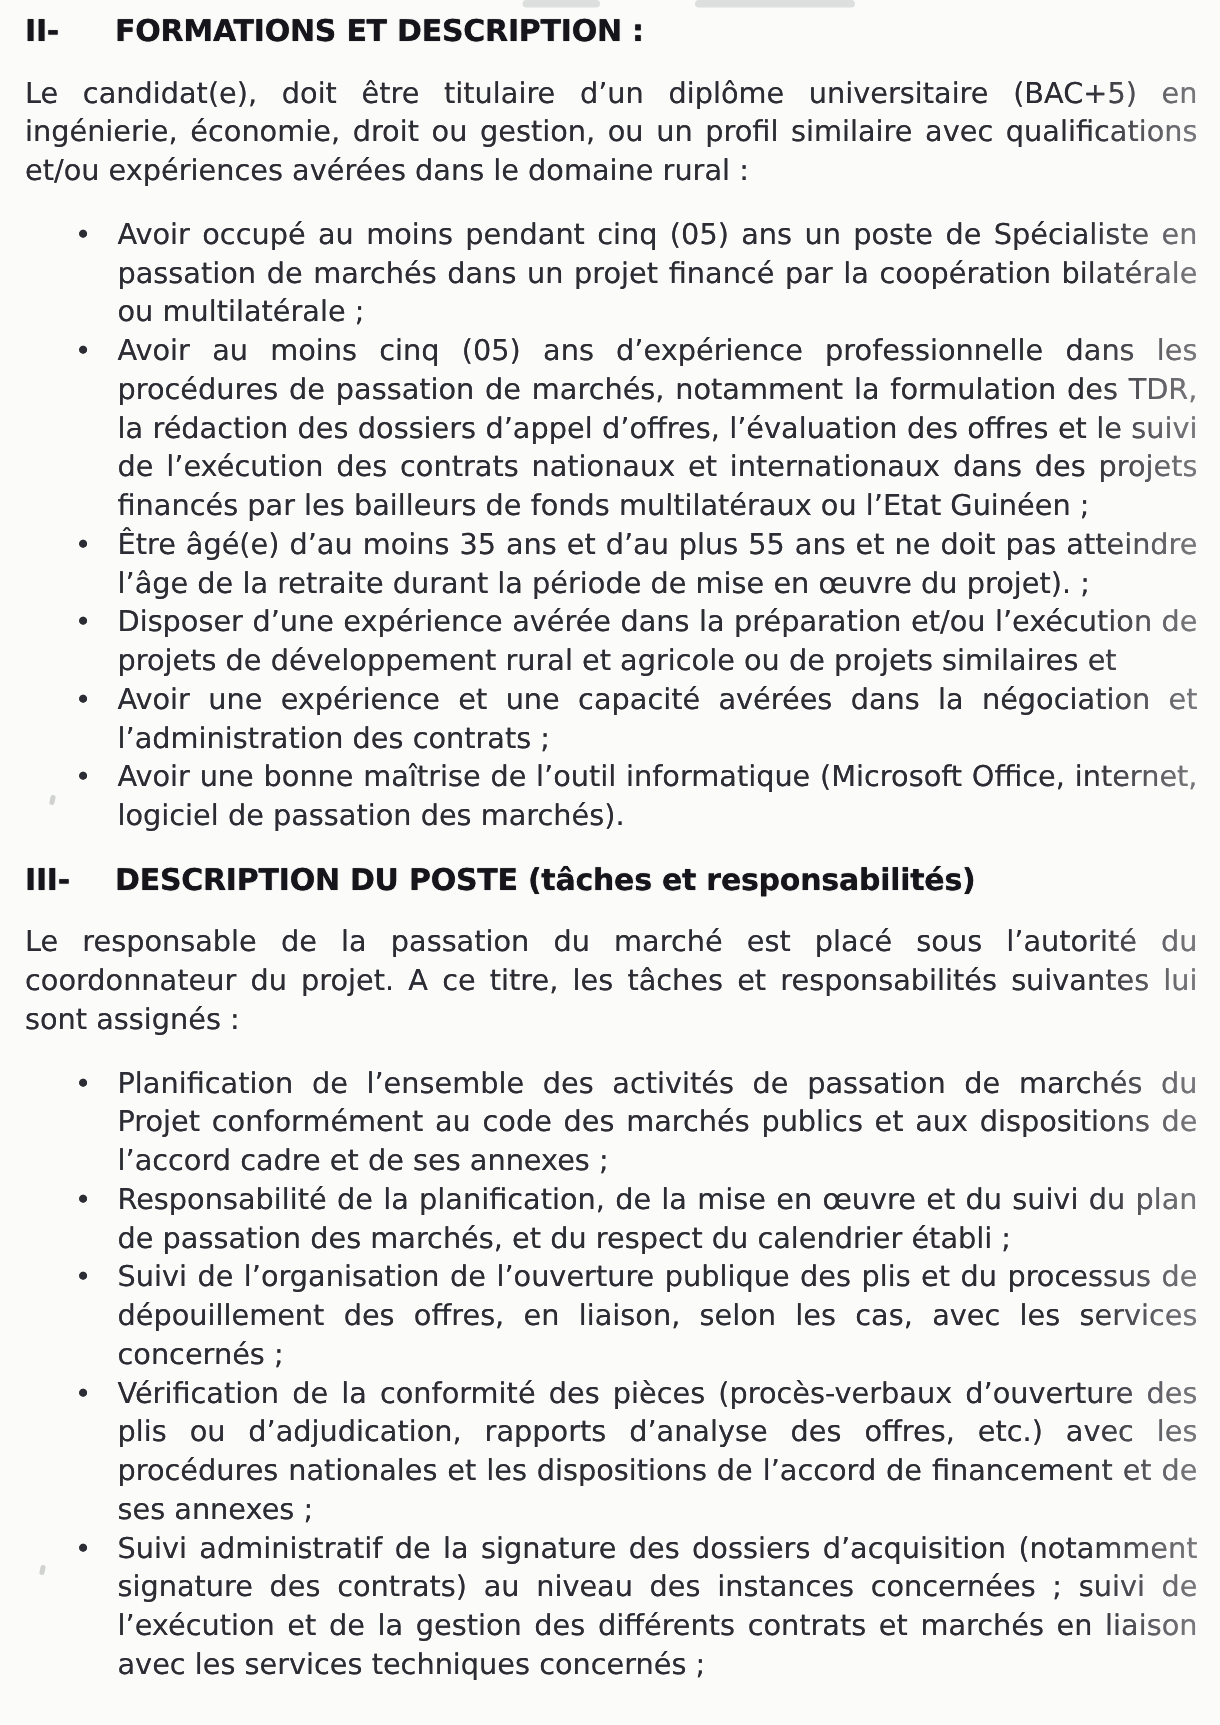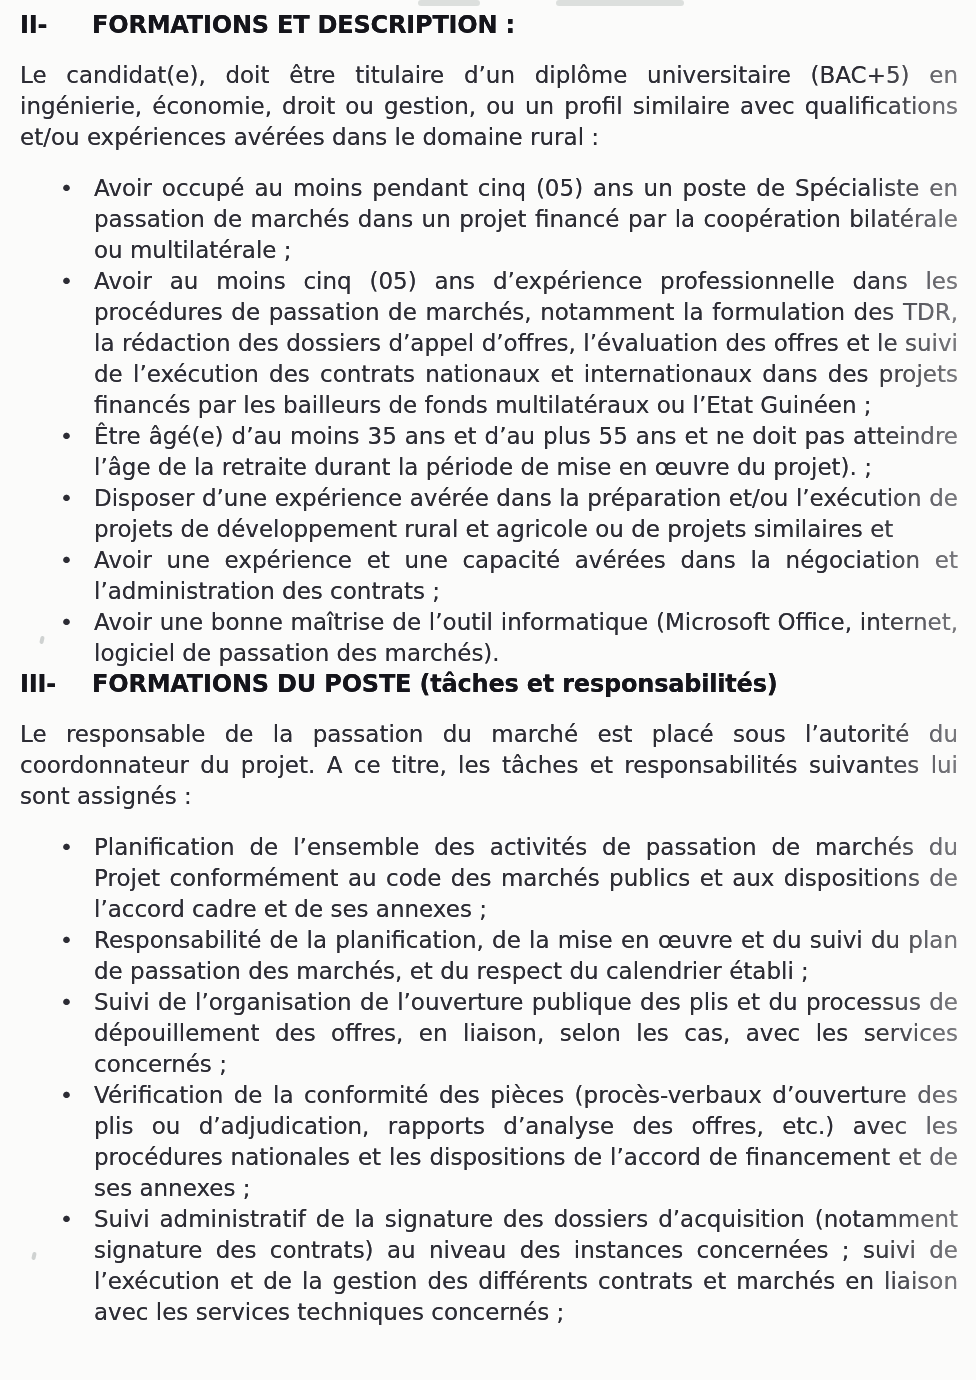--- a/index.html
+++ b/index.html
@@ -59,21 +59,21 @@
     text-align: justify;
     text-shadow: 0 0 0.5px rgba(44,44,52,0.75);
   }
   .marker {
     position: absolute;
     left: -34px;
     top: 0;
     font-size: 22px;
   }
   .sec2-heading {
-    margin-top: 0;
+    margin-top: 20px;
   }
   
   .top-artifact {
     position: absolute;
     top: 0;
     height: 6px;
     background: #c3c8c4;
     opacity: 0.55;
     border-radius: 3px;
     pointer-events: none;
@@ -139,21 +139,21 @@
       <span>Avoir une expérience et une capacité avérées dans la négociation et l’administration des contrats ;</span>
     </li>
     <li>
       <span class="marker">•</span>
       <span>Avoir une bonne maîtrise de l’outil informatique (Microsoft Office, internet, logiciel de passation des marchés).</span>
     </li>
   </ul>
 
   <div class="sec-heading sec2-heading">
     <span class="sec-num">III-</span>
-    <span class="sec-title">FORMATIONS DU POSTE (tâches et responsabilités)</span>
+    <span class="sec-title">DESCRIPTION DU POSTE (tâches et responsabilités)</span>
   </div>
 
   <p class="intro">Le responsable de la passation du marché est placé sous l’autorité du coordonnateur du projet. A ce titre, les tâches et responsabilités suivantes lui sont assignés :</p>
 
   <ul class="blist">
     <li>
       <span class="marker">•</span>
       <span>Planification de l’ensemble des activités de passation de marchés du Projet conformément au code des marchés publics et aux dispositions de l’accord cadre et de ses annexes ;</span>
     </li>
     <li>

